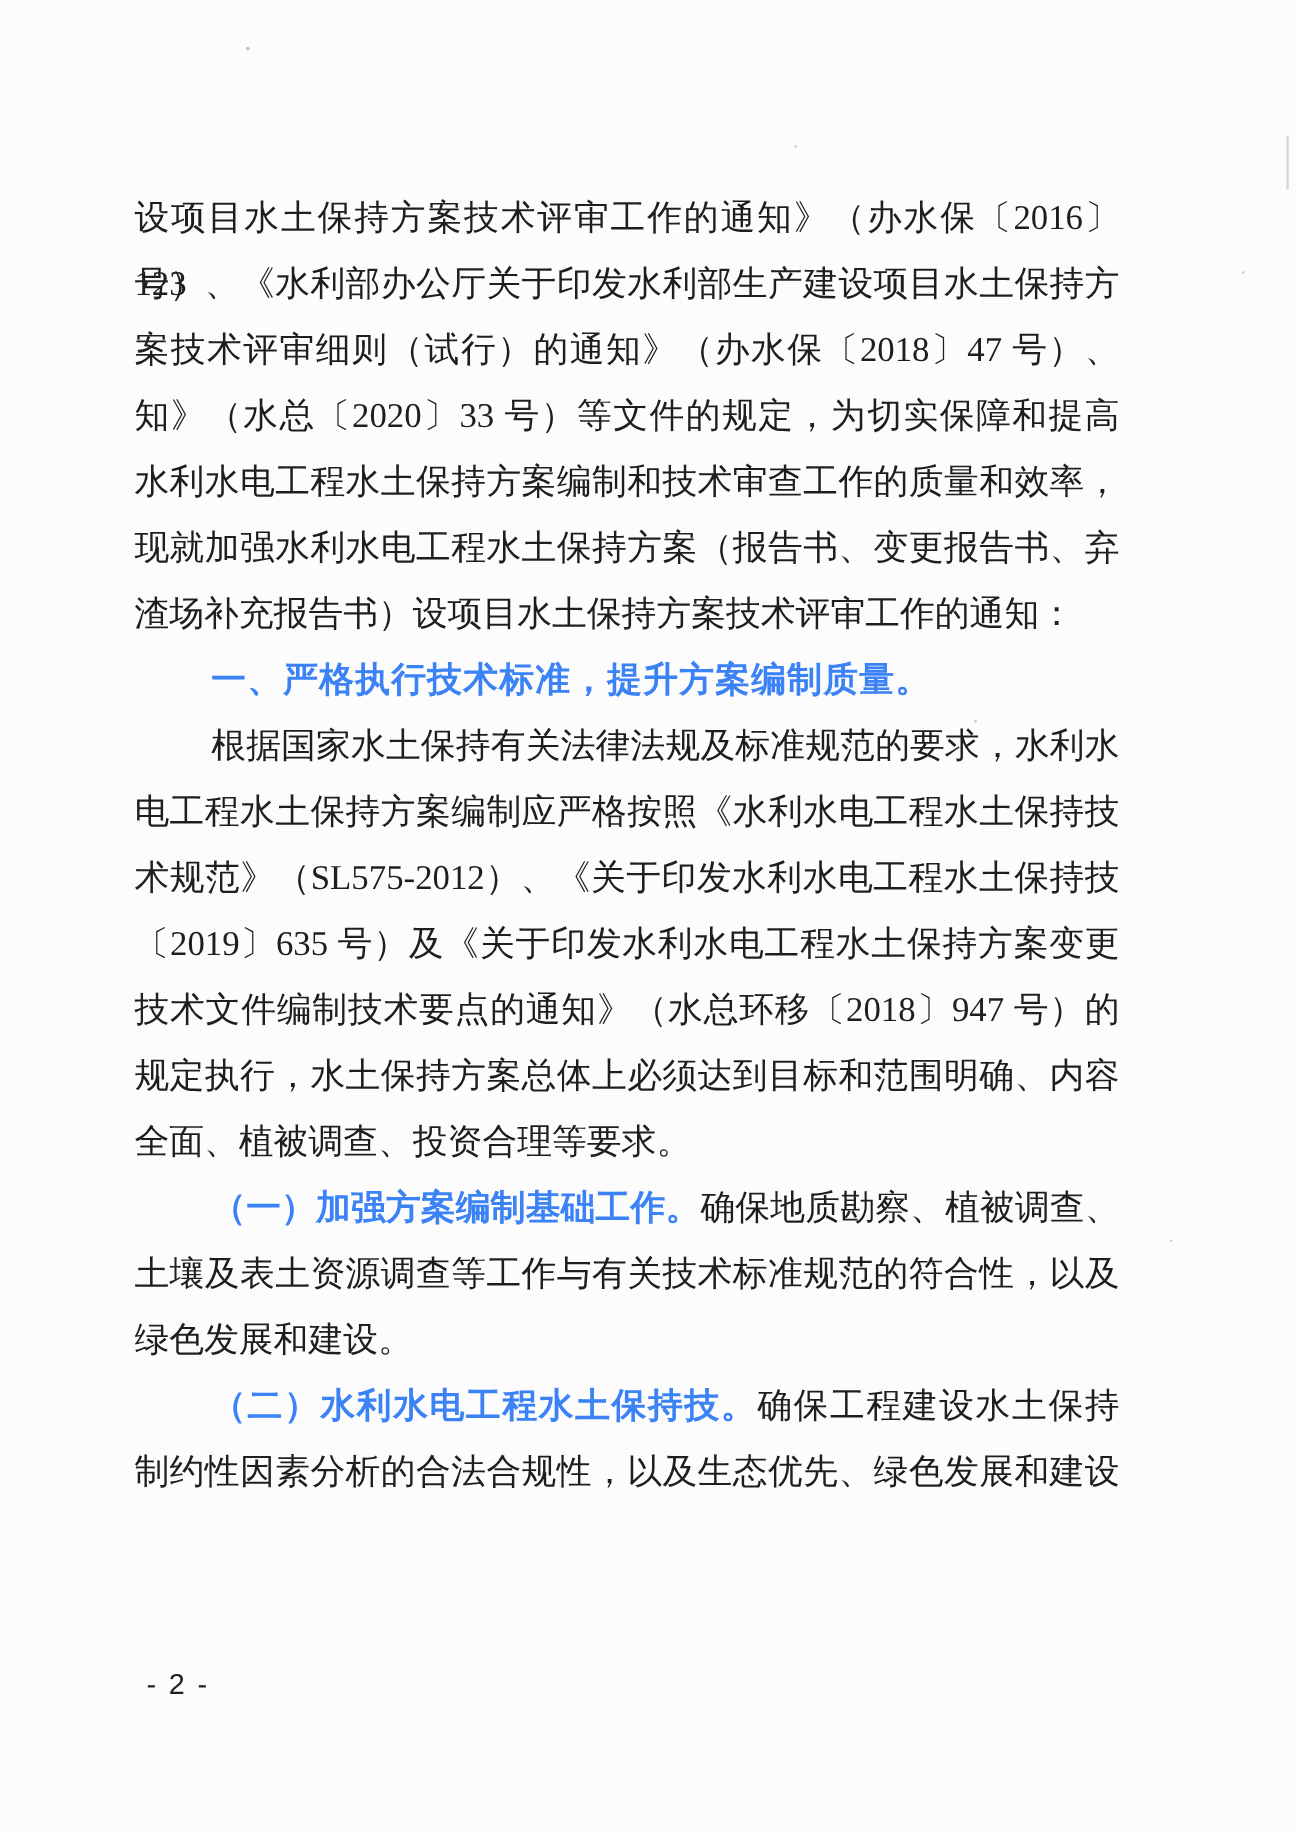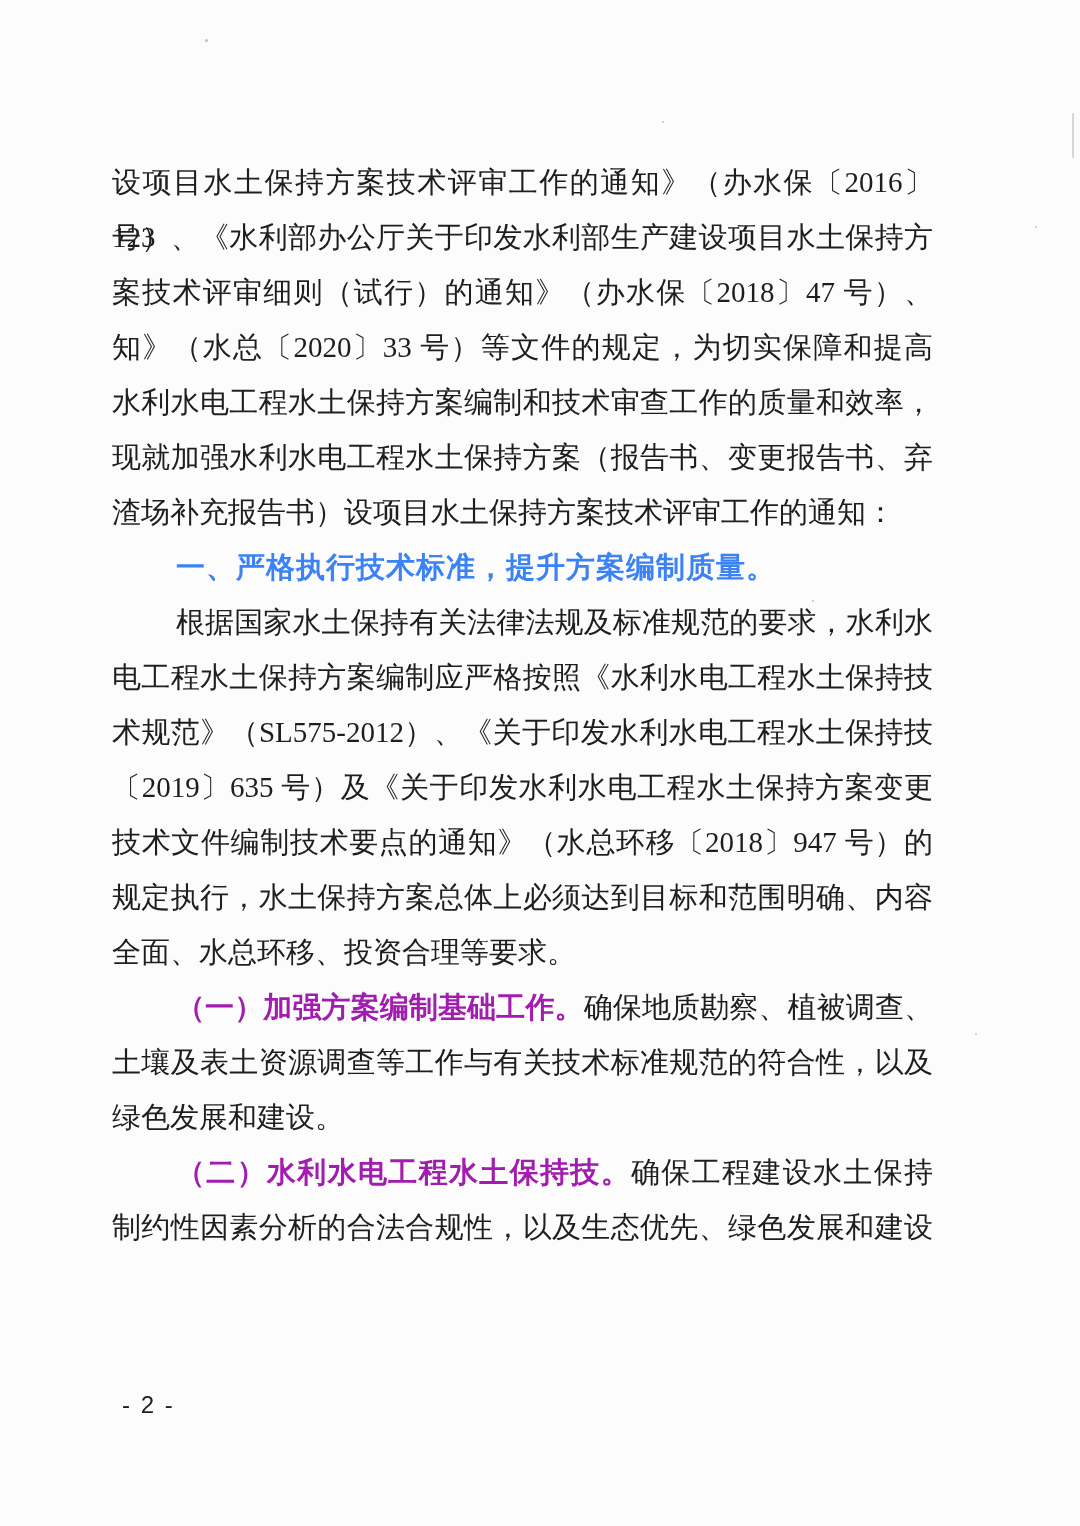--- a/index.html
+++ b/index.html
@@ -18,21 +18,21 @@
   .line{
     height:55px;
     line-height:55px;
     font-size:29px;
     text-align:left;
     white-space:normal;
   }
   .jl{ text-align:justify; text-align-last:justify; }
   .ind{ text-indent:64px; }
   .hd{ font-weight:700; color:#3b82f6; letter-spacing:1px;}
-  .b{ font-weight:700; color:#a21caf; }
+  .b{ font-weight:700; color:#3b82f6; }
   .pagenum{
     position:absolute;
     left:122px;top:1390px;
     font-size:24px;
     line-height:30px;
     letter-spacing:2px;
     color:#202020;
     font-family:"Liberation Sans","DejaVu Sans",sans-serif;
   }
   
@@ -63,21 +63,21 @@
     <div class="line"><span>渣场补充报告书）设项目水土保持方案技术评审工作的通知：</span></div>
 
     <div class="line ind hd"><span>一、严格执行技术标准，提升方案编制质量。</span></div>
 
     <div class="line jl ind"><span>根据国家水土保持有关法律法规及标准规范的要求，水利水</span></div>
     <div class="line jl"><span>电工程水土保持方案编制应严格按照《水利水电工程水土保持技</span></div>
     <div class="line jl"><span>术规范》（SL575-2012）、《关于印发水利水电工程水土保持技</span></div>
     <div class="line jl"><span>〔2019〕635 号）及《关于印发水利水电工程水土保持方案变更</span></div>
     <div class="line jl"><span>技术文件编制技术要点的通知》（水总环移〔2018〕947 号）的</span></div>
     <div class="line jl"><span>规定执行，水土保持方案总体上必须达到目标和范围明确、内容</span></div>
-    <div class="line"><span>全面、水总环移、投资合理等要求。</span></div>
+    <div class="line"><span>全面、植被调查、投资合理等要求。</span></div>
 
     <div class="line jl ind"><span class="b">（一）加强方案编制基础工作。</span><span>确保地质勘察、植被调查、</span></div>
     <div class="line jl"><span>土壤及表土资源调查等工作与有关技术标准规范的符合性，以及</span></div>
     <div class="line"><span>绿色发展和建设。</span></div>
 
     <div class="line jl ind"><span class="b">（二）水利水电工程水土保持技。</span><span>确保工程建设水土保持</span></div>
     <div class="line jl"><span>制约性因素分析的合法合规性，以及生态优先、绿色发展和建设</span></div>
 
   </div>
 

